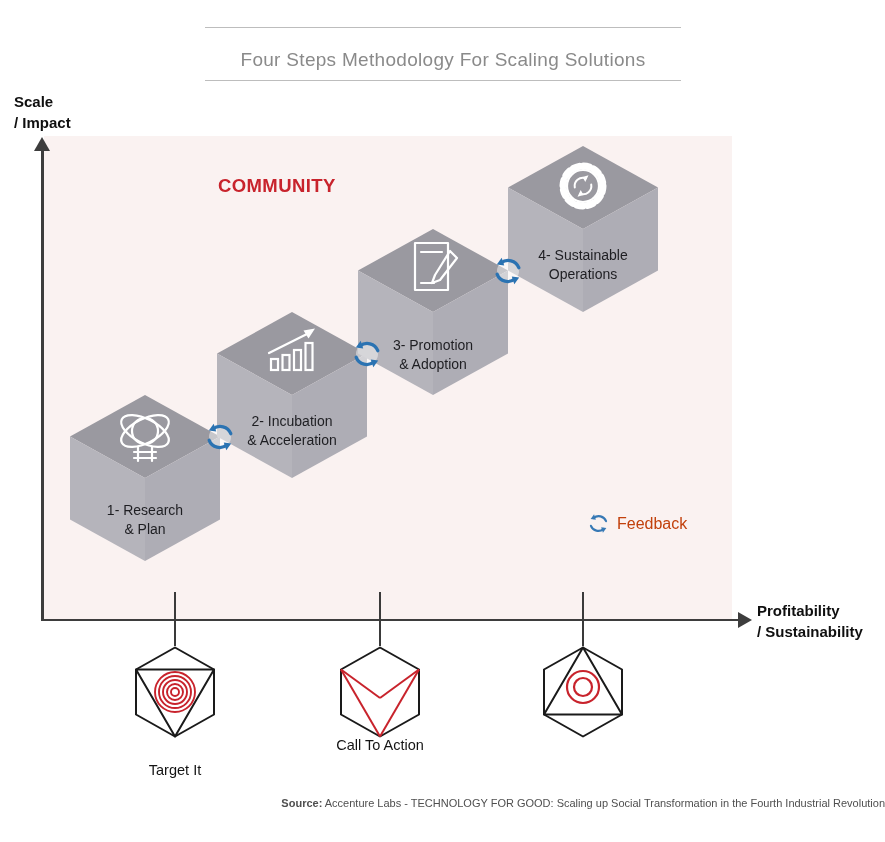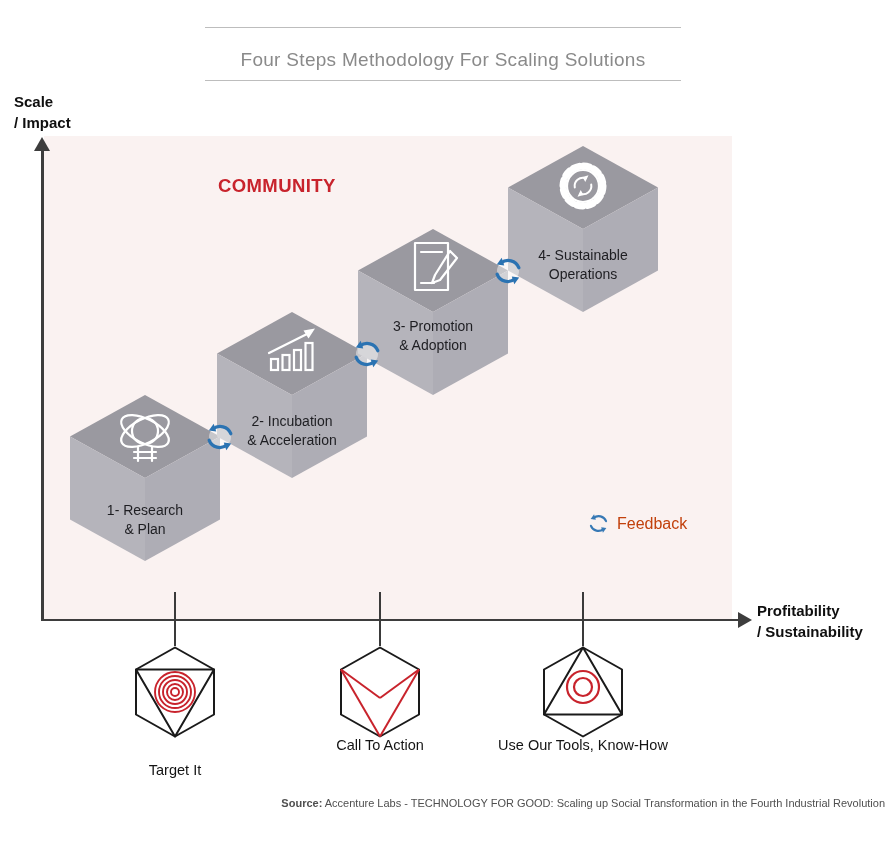--- a/index.html
+++ b/index.html
@@ -109,21 +109,21 @@
     <polygon points="75,0 150,41.5 75,83 0,41.5" fill="#9a99a0"></polygon>
     <polygon points="0,41.5 75,83 75,166 0,124.5" fill="#b5b4bb"></polygon>
     <polygon points="75,83 150,41.5 150,124.5 75,166" fill="#aeadb5"></polygon>
     <g stroke="#ffffff" stroke-width="2.2" fill="none" stroke-linecap="round" stroke-linejoin="round">
       <rect x="57" y="14" width="33" height="47"></rect>
       <path d="M63,23 L84,23"></path>
       <path d="M63,54 L76,54"></path>
       <path d="M92,22 L99,29 L82,51 L74,54 L77,46 Z"></path>
     </g>
   </svg>
-  <div class="abs step-label" style="left:358px; top:317px;">
+  <div class="abs step-label" style="left:358px; top:336px;">
     <div>3- Promotion</div>
     <div>&amp; Adoption</div>
   </div>
 
   <svg class="abs cube" style="left:508px; top:146px;" viewBox="0 0 150 166">
     <polygon points="75,0 150,41.5 75,83 0,41.5" fill="#9a99a0"></polygon>
     <polygon points="0,41.5 75,83 75,166 0,124.5" fill="#b5b4bb"></polygon>
     <polygon points="75,83 150,41.5 150,124.5 75,166" fill="#aeadb5"></polygon>
     <g stroke="#ffffff" fill="none" stroke-linecap="round">
       <circle cx="75" cy="40" r="20" stroke-width="7" stroke-dasharray="6 4.47"></circle>
@@ -208,19 +208,18 @@
   <div class="abs bottom-label" style="left:300px; width:160px;">Call To Action</div>
 
   <svg class="abs bottom-hex" style="left:541px;" viewBox="0 0 84 92">
     <polygon points="42,1.5 81,23.5 81,68.5 42,90.5 3,68.5 3,23.5" fill="none" stroke="#1a1a1a" stroke-width="2" stroke-linejoin="round"></polygon>
     <polygon points="42,1.5 3,68.5 81,68.5" fill="none" stroke="#1a1a1a" stroke-width="2" stroke-linejoin="round"></polygon>
     <g stroke="#c8232c" stroke-width="2.2" fill="none">
       <circle cx="42" cy="41" r="16"></circle>
       <circle cx="42" cy="41" r="9"></circle>
     </g>
   </svg>
-  <div class="abs bottom-label" style="left:473px; width:220px;">Use Our Tools, Know-How</div>
 
   <div class="abs" id="source-line">
     <span class="src-prefix">Source:</span><span> Accenture Labs - TECHNOLOGY FOR GOOD: Scaling up Social Transformation in the Fourth Industrial Revolution</span>
   </div>
 
 </div>
 
 </body></html>

